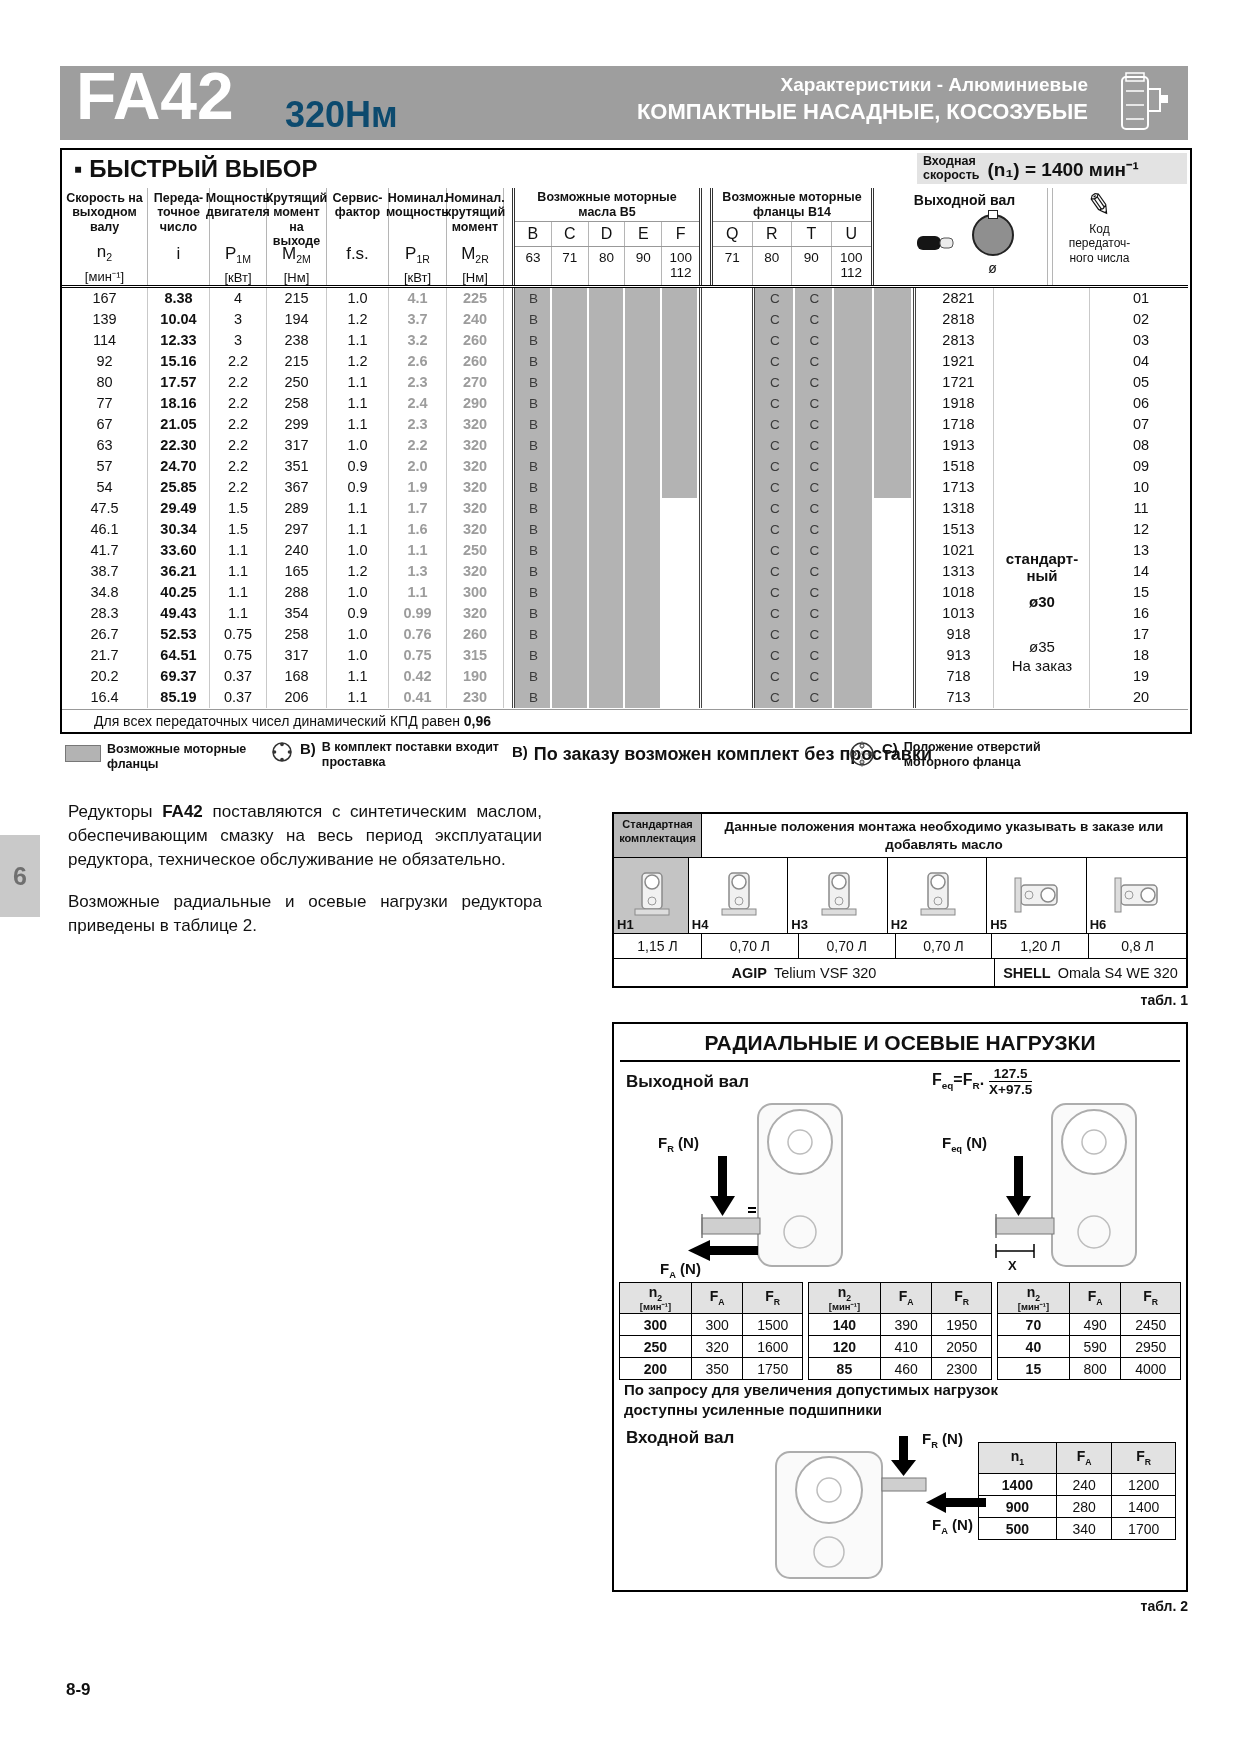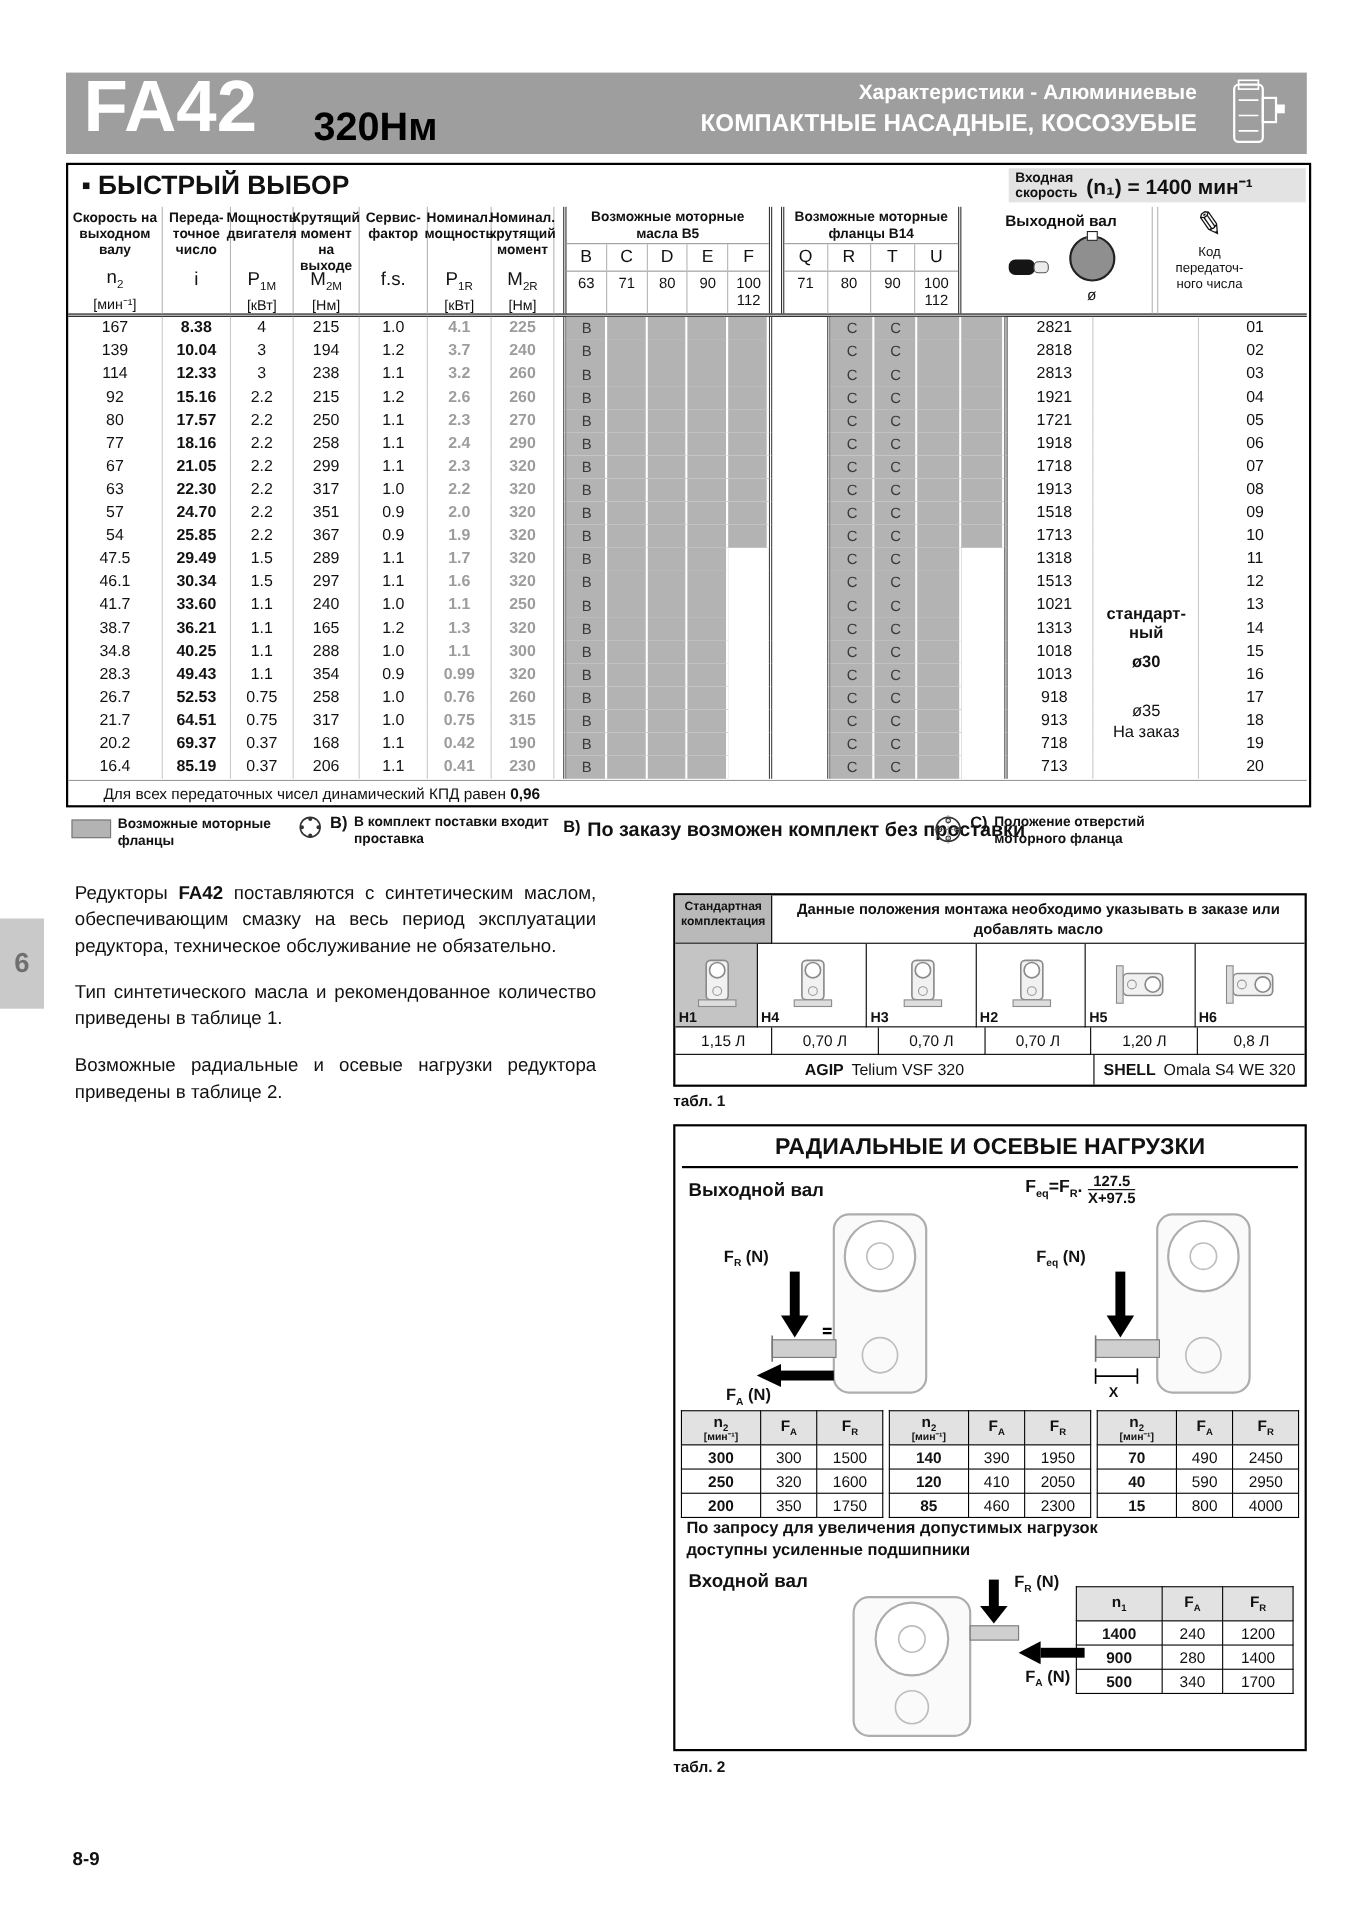--- a/index.html
+++ b/index.html
@@ -2,21 +2,21 @@
 <html><head>
 <meta charset="utf-8">
 <style>
   html,body{margin:0;padding:0}
   body{width:1241px;height:1754px;position:relative;background:#fff;color:#111;
        font-family:"Liberation Sans",sans-serif;overflow:hidden}
   sub{font-size:62%;}
   
   #hdr{position:absolute;left:60px;top:66px;width:1128px;height:74px;background:#9e9e9e}
   .model{position:absolute;left:16px;top:-8px;font-size:66px;font-weight:900;color:#fff;letter-spacing:0px}
-  .torque{position:absolute;left:225px;top:28px;font-size:36px;font-weight:bold;color:#000000}
+  .torque{position:absolute;left:225px;top:28px;font-size:36px;font-weight:bold;color:#0c4a6e}
   .hright{position:absolute;right:100px;top:8px;text-align:right;color:#fff;font-weight:bold}
   .hline1{font-size:19px}.hline2{font-size:22px;margin-top:3px}
   .gicon{position:absolute;right:16px;top:5px}
   
   #quick{position:absolute;left:60px;top:148px;width:1128px;height:582px;border:2px solid #000;background:#fff}
   .qtitle{position:absolute;left:12px;top:5px;font-size:24px;font-weight:bold}
   .qspeed{position:absolute;right:3px;top:3px;width:270px;height:31px;background:#e3e3e3;
           display:flex;align-items:center;padding:0 6px;box-sizing:border-box}
   .qspeed .lbl{font-size:12.5px;font-weight:bold;line-height:1.1}
   .qspeed .val{font-size:19px;font-weight:bold;margin-left:8px;white-space:nowrap}
@@ -91,21 +91,21 @@
           position:relative;display:flex;align-items:center;justify-content:center}
   .t1icon.first{width:88px;background:#c4c4c4}
   .t1icon:last-child,.t1oil:last-child{border-right:none}
   .t1lab{position:absolute;left:3px;bottom:1px;font-size:13px;font-weight:bold}
   .t1oil{box-sizing:border-box;width:96.8px;height:25px;border-right:1px solid #000;border-bottom:1px solid #000;
          font-size:14px;text-align:center;line-height:25px}
   .t1oil.first{width:88px}
   .t1brand{box-sizing:border-box;height:27px;display:flex;align-items:center;justify-content:center;font-size:14.5px;gap:7px}
   .t1brand.agip{width:381px;border-right:1px solid #000}
   .t1brand.shell{flex:1}
-  .tcap{position:absolute;font-size:14px;font-weight:bold;text-align:left}
+  .tcap{position:absolute;font-size:14px;font-weight:bold;text-align:right}
   #t1cap{left:612px;top:992px;width:576px}
   
   #loads{position:absolute;left:612px;top:1022px;width:576px;height:570px;border:2px solid #000;box-sizing:border-box}
   .ltitle{font-size:21px;font-weight:bold;text-align:center;padding:7px 0 5px;border-bottom:2px solid #000;margin:0 6px}
   .outlabel{position:absolute;left:12px;top:48px;font-size:17px;font-weight:bold}
   .formula{position:absolute;left:318px;top:42px;font-size:16px;font-weight:bold;display:flex;align-items:center}
   .frac{display:inline-block;text-align:center;font-size:13.5px;margin-left:5px;font-weight:bold}
   .frac .ftop{display:block;border-bottom:1.5px solid #000;padding:0 2px}
   .dlabel{position:absolute;font-weight:bold;font-size:15px;white-space:nowrap}
   .diag{position:absolute}
@@ -801,21 +801,20 @@
     </span>
     <span class="lpref">C)</span>
     <div class="ltext2"><span>Положение отверстий</span><br><span>моторного фланца</span></div>
   </div>
 </div>
 
 <div id="sidetab">6</div>
 
 <div id="intro">
   <p><span>Редукторы</span> <b>FA42</b> <span>поставляются с синтетическим маслом, обеспечивающим смазку на весь период эксплуатации редуктора, техническое обслуживание не обязательно.</span></p>
-  <p>Тип синтетического масла и рекомендованное количество приведены в таблице 1.</p>
   <p>Возможные радиальные и осевые нагрузки редуктора приведены в таблице 2.</p>
 </div>
 
 <div id="t1">
   <div class="t1row">
     <div class="t1corner"><span>Стандартная</span><br><span>комплектация</span></div>
     <div class="t1head">Данные положения монтажа необходимо указывать в заказе или добавлять масло</div>
   </div>
   <div class="t1row">
       <div class="t1icon first">

